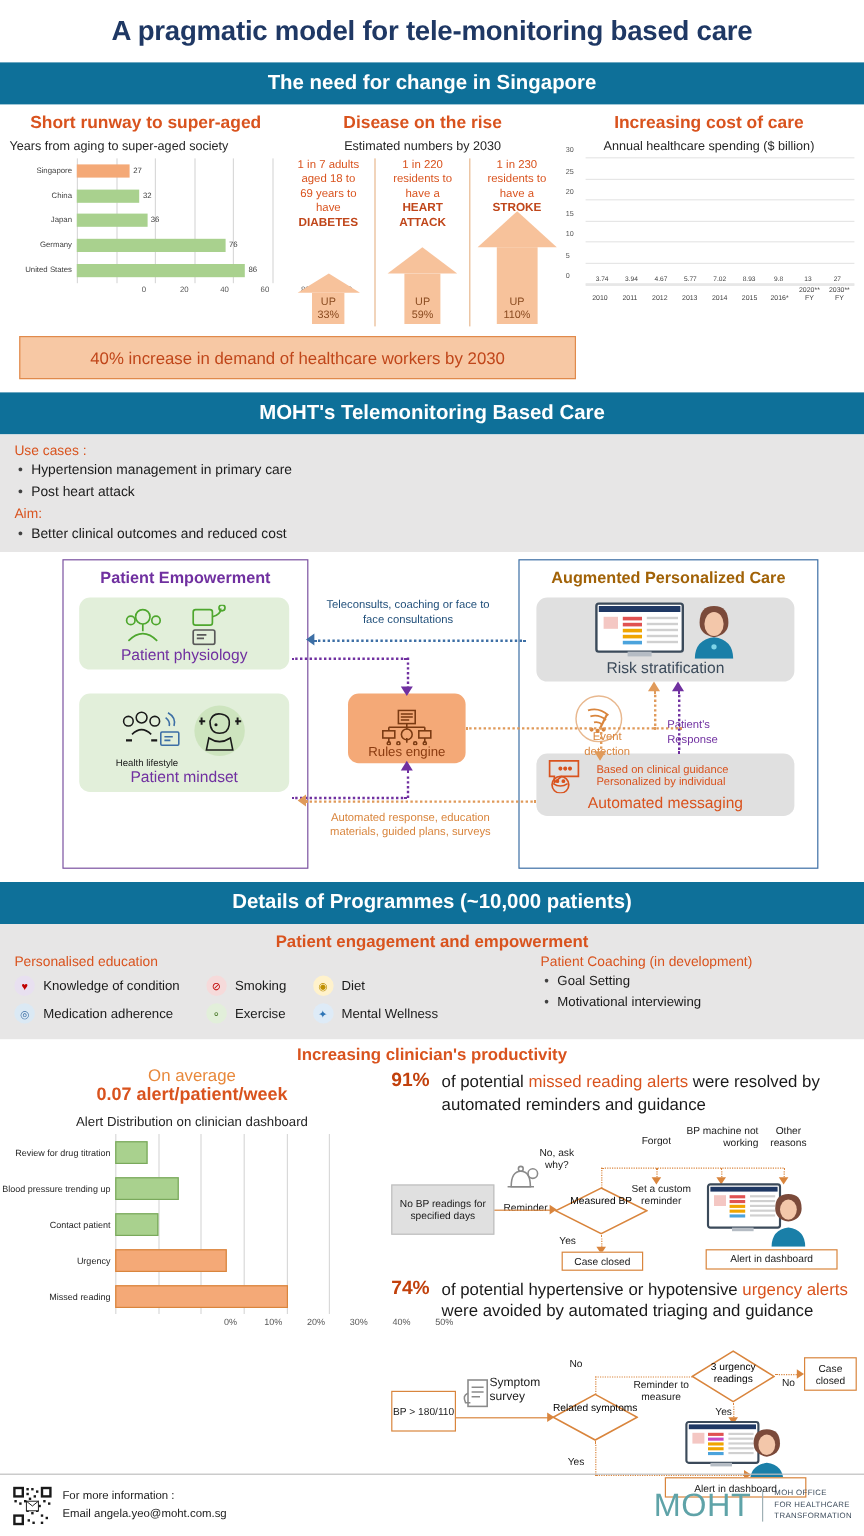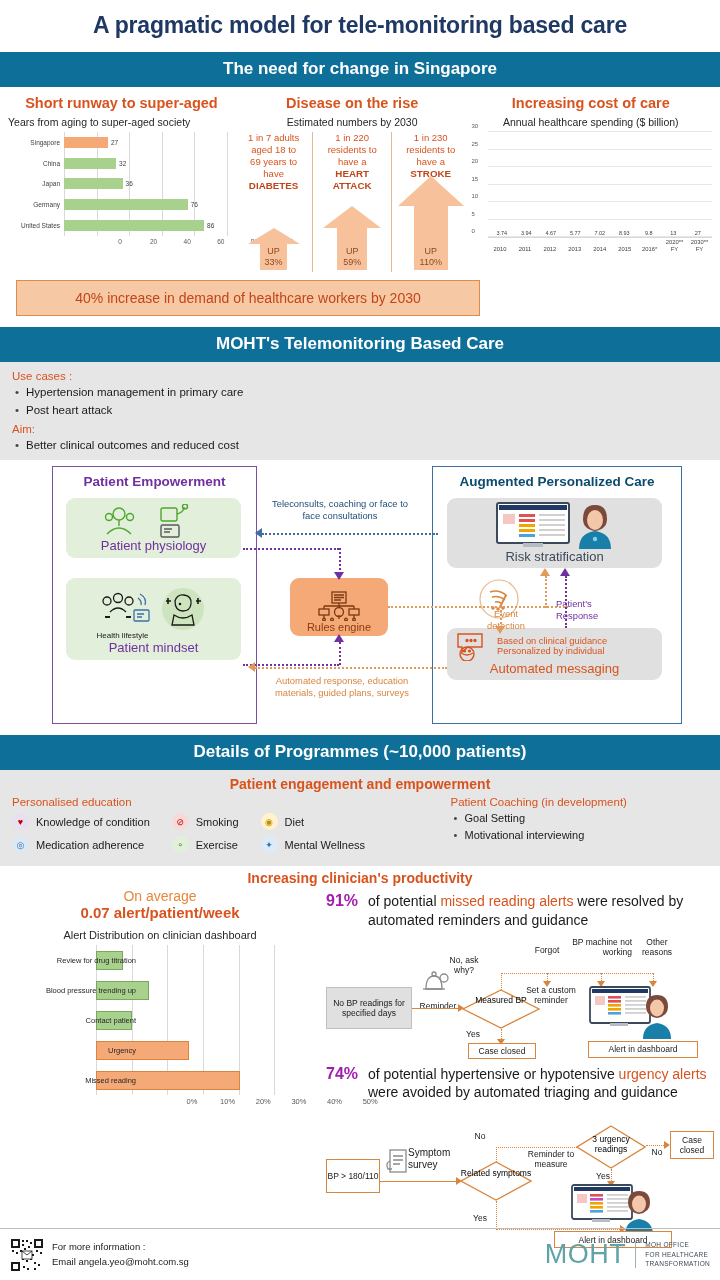--- a/index.html
+++ b/index.html
@@ -96,21 +96,21 @@
   .b-item { font-size:11.5px; color:#1a1a1a; padding-left:14px; position:relative; line-height:1.55; }
   .b-item:before { content:"•"; position:absolute; left:3px; color:#404040; }
 
   
   .diagram { position:relative; height:275px; background:#fff; }
   .panel { position:absolute; background:#fff; }
   .panel-l { left:52px; top:6px; width:205px; height:258px; border:1.5px solid #7b52a1; }
   .panel-r { left:432px; top:6px; width:250px; height:258px; border:1.5px solid #3d6fa5; }
   .panel-title { text-align:center; font-weight:bold; font-size:13.5px; padding-top:7px; }
   .pt-l { color:#7030a0; }
-  .pt-r { color:#0c4a6e; }
+  .pt-r { color:#a16207; }
 
   .greencard {
     position:absolute; background:#e2efda; border-radius:9px;
     display:flex; flex-direction:column; align-items:center; justify-content:flex-end;
   }
   .gc-label { color:#7030a0; font-size:13px; padding-bottom:5px; }
   .gc-sub { font-size:8px; color:#1a1a1a; }
 
   .graycard {
     position:absolute; background:#e0e0e0; border-radius:9px;
@@ -159,27 +159,27 @@
   .clin-wrap { display:flex; }
   .clin-l { width:320px; position:relative; }
   .clin-r { width:400px; position:relative; }
   .avg1 { text-align:center; color:#e8883b; font-size:14px; }
   .avg2 { text-align:center; color:#d9531e; font-size:15px; font-weight:bold; }
   .alert-cap { text-align:center; font-size:11px; color:#262626; padding:8px 0 4px; }
 
   .abar-chart { position:relative; padding-left:96px; padding-right:28px; height:170px; }
   .abar-plot { position:relative; height:150px; }
   .abar-row { position:relative; height:30px; display:flex; align-items:center; }
-  .abar-lab { position:absolute; left:-96px; width:92px; text-align:right; font-size:7.5px; color:#262626;margin-left:44px; }
+  .abar-lab { position:absolute; left:-96px; width:92px; text-align:right; font-size:7.5px; color:#262626; }
   .abar { height:19px; }
   .aaxis { position:relative; height:14px; }
   .aaxis span { position:absolute; font-size:7.5px; color:#595959; transform:translateX(-50%); top:2px; }
 
   .stat-line { display:flex; align-items:flex-start; padding-left:6px; }
-  .stat-pct { color:#a21caf; font-weight:bold; font-size:16px; width:42px; flex:0 0 42px; }
+  .stat-pct { color:#c2410c; font-weight:bold; font-size:16px; width:42px; flex:0 0 42px; }
   .stat-txt { font-size:14px; color:#1a1a1a; line-height:1.3; }
   .hl { color:#d9531e; }
 
   .flow { position:relative; }
   .fbox {
     position:absolute; border:1.2px solid #d9853d; background:#fff;
     font-size:8.5px; color:#1a1a1a; text-align:center;
     display:flex; align-items:center; justify-content:center; line-height:1.2;
   }
   .fbox.gray { background:#e0e0e0; border-color:#bfbfbf; }

